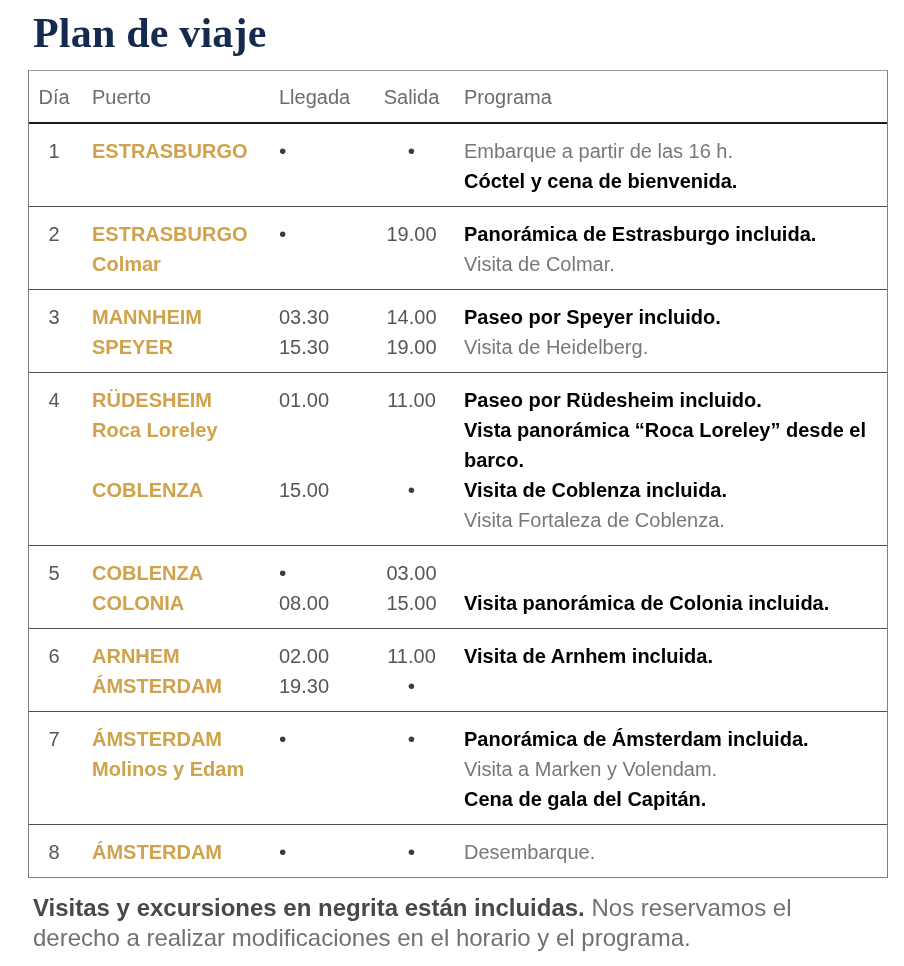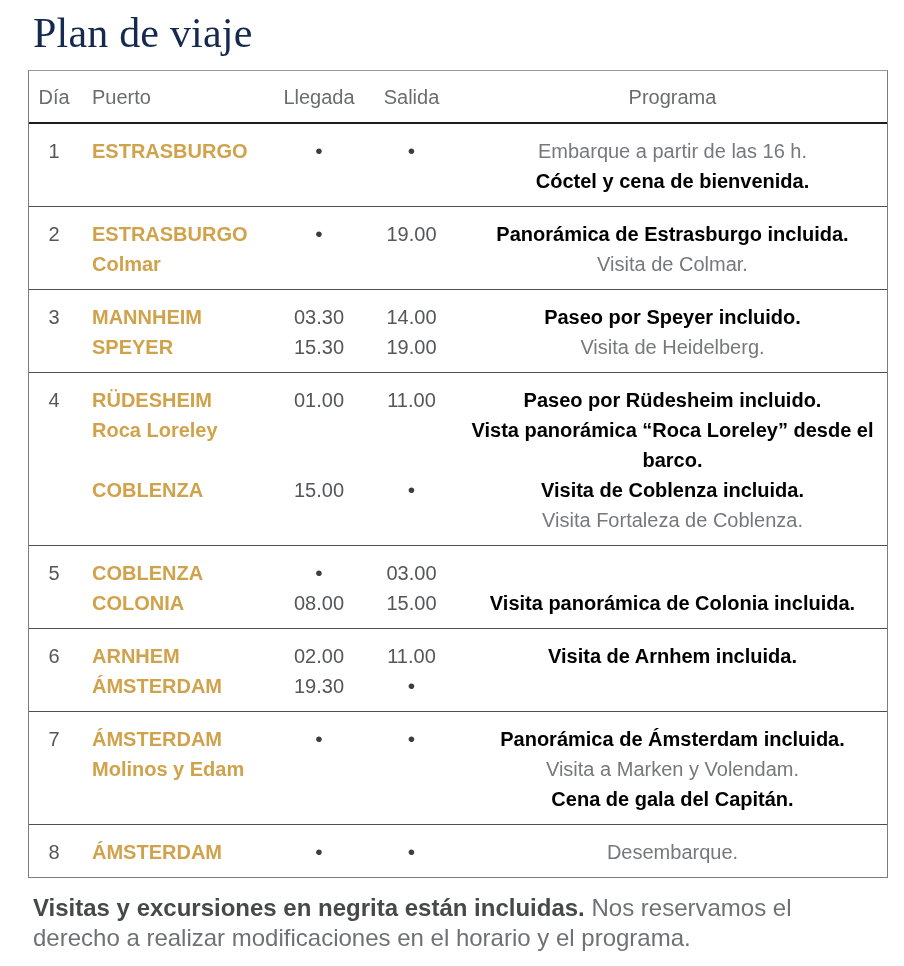--- a/index.html
+++ b/index.html
@@ -9,21 +9,21 @@
     height: 966px;
     background: #ffffff;
     font-family: "Liberation Sans", "DejaVu Sans", sans-serif;
     overflow: hidden;
   }
   .page { padding-top: 12px; }
 
   .title {
     margin: 0 0 16px 33px;
     font-family: "Liberation Serif", "DejaVu Serif", serif;
-    font-weight: normal;
+    font-weight: bold;
     font-size: 42px;
     line-height: 1;
     color: #16294e;
     letter-spacing: 0.2px;
   }
 
   .itable {
     width: 860px;
     margin-left: 28px;
     border: 1px solid #7d7d7d;
@@ -37,23 +37,23 @@
   }
   .trow {
     display: flex;
     padding: 12px 0 10px 0;
     border-top: 1px solid #4e4e4e;
   }
   .thead + .trow { border-top: none; }
 
   .col-day  { flex: 0 0 50px;  text-align: center; }
   .col-port { flex: 0 0 200px; padding-left: 13px; }
-  .col-arr  { flex: 0 0 80px;  text-align: center; }
+  .col-arr  { flex: 0 0 80px;  }
   .col-dep  { flex: 0 0 105px; text-align: center; }
-  .col-prog { flex: 1 1 auto;  padding-right: 6px; text-align: center; }
+  .col-prog { flex: 1 1 auto;  padding-right: 6px; }
 
   .line { min-height: 30px; line-height: 30px; font-size: 20px; }
 
   .hlabel    { color: #6b6c6f; }
   .day-num   { color: #55565a; }
   .port-main { color: #d0a24b; font-weight: bold; }
   .port-sub  { color: #d0a24b; font-weight: bold; }
   .time      { color: #55565a; }
   .dot       { color: #3c3d40; font-size: 21px; }
   .prog-inc  { color: #000000; font-weight: bold; }

